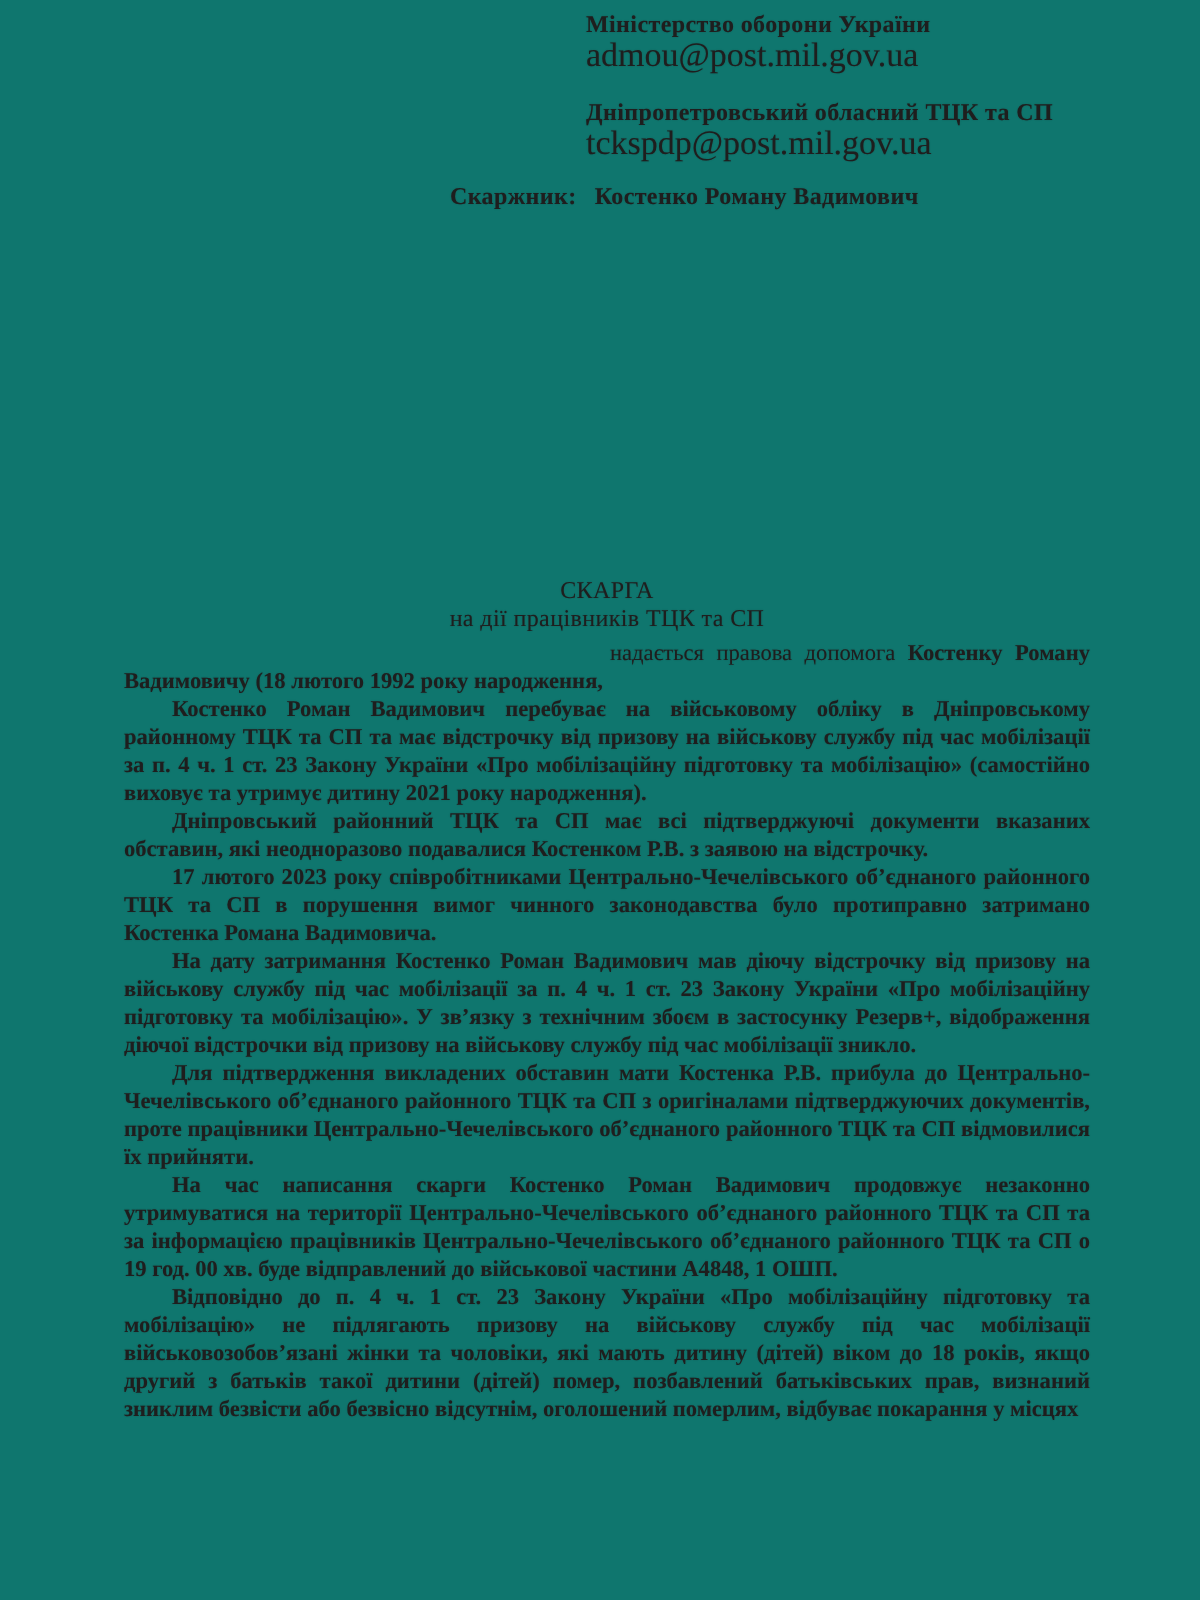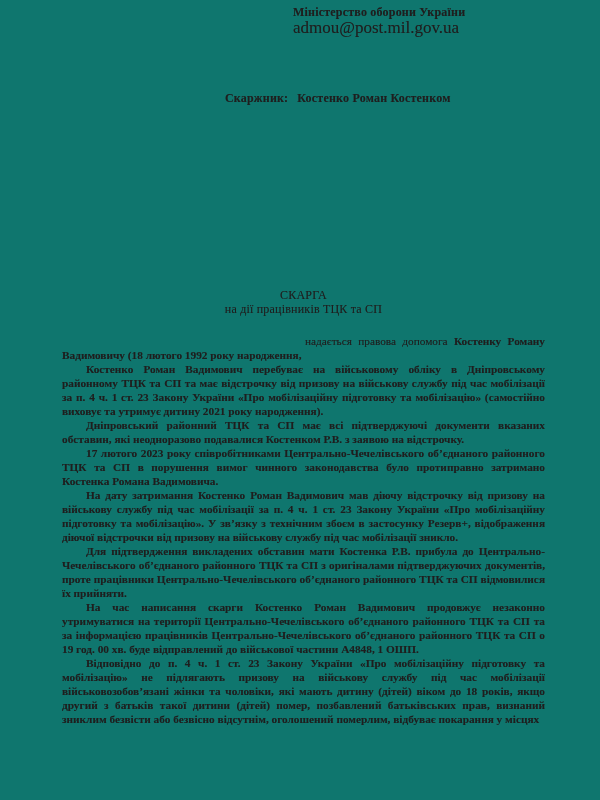--- a/index.html
+++ b/index.html
@@ -50,44 +50,48 @@
     width: 483px;
     text-align: center;
     font-weight: normal;
     font-size: 12px;
     line-height: 14px;
     letter-spacing: 0.2px;
   }
   .doc-body {
     position: absolute;
     left: 62px;
-    top: 334px;
+    top: 320px;
     width: 483px;
     font-size: 11.3px;
     line-height: 14px;
     text-align: justify;
   }
   .lead { text-indent: 243px; }
   .b { font-weight: bold; }
   .para { text-indent: 24px; font-weight: bold; }
 </style>
 </head>
 <body>
 
 <div class="page">
 
   <div class="recipients">
     <div class="recipient">
       <div class="r-name">Міністерство оборони України</div>
       <div class="r-email">admou@post.mil.gov.ua</div>
     </div>
+    <div class="recipient">
+      <div class="r-name">Дніпропетровський обласний ТЦК та СП</div>
+      <div class="r-email">tckspdp@post.mil.gov.ua</div>
+    </div>
   </div>
 
   <div class="complainant">
-    <span class="label">Скаржник:</span><span>Костенко Роман Костенком</span>
+    <span class="label">Скаржник:</span><span>Костенко Роману Вадимович</span>
   </div>
 
   <div class="title">
     <div>СКАРГА</div>
     <div>на дії працівників ТЦК та СП</div>
   </div>
 
   <div class="doc-body">
     <p class="lead"><span>надається правова допомога </span><span class="b">Костенку Роману Вадимовичу (18 лютого 1992 року народження,</span></p>
     <p class="para">Костенко Роман Вадимович перебуває на військовому обліку в Дніпровському районному ТЦК та СП та має відстрочку від призову на військову службу під час мобілізації за п. 4 ч. 1 ст. 23 Закону України «Про мобілізаційну підготовку та мобілізацію» (самостійно виховує та утримує дитину 2021 року народження).</p>

